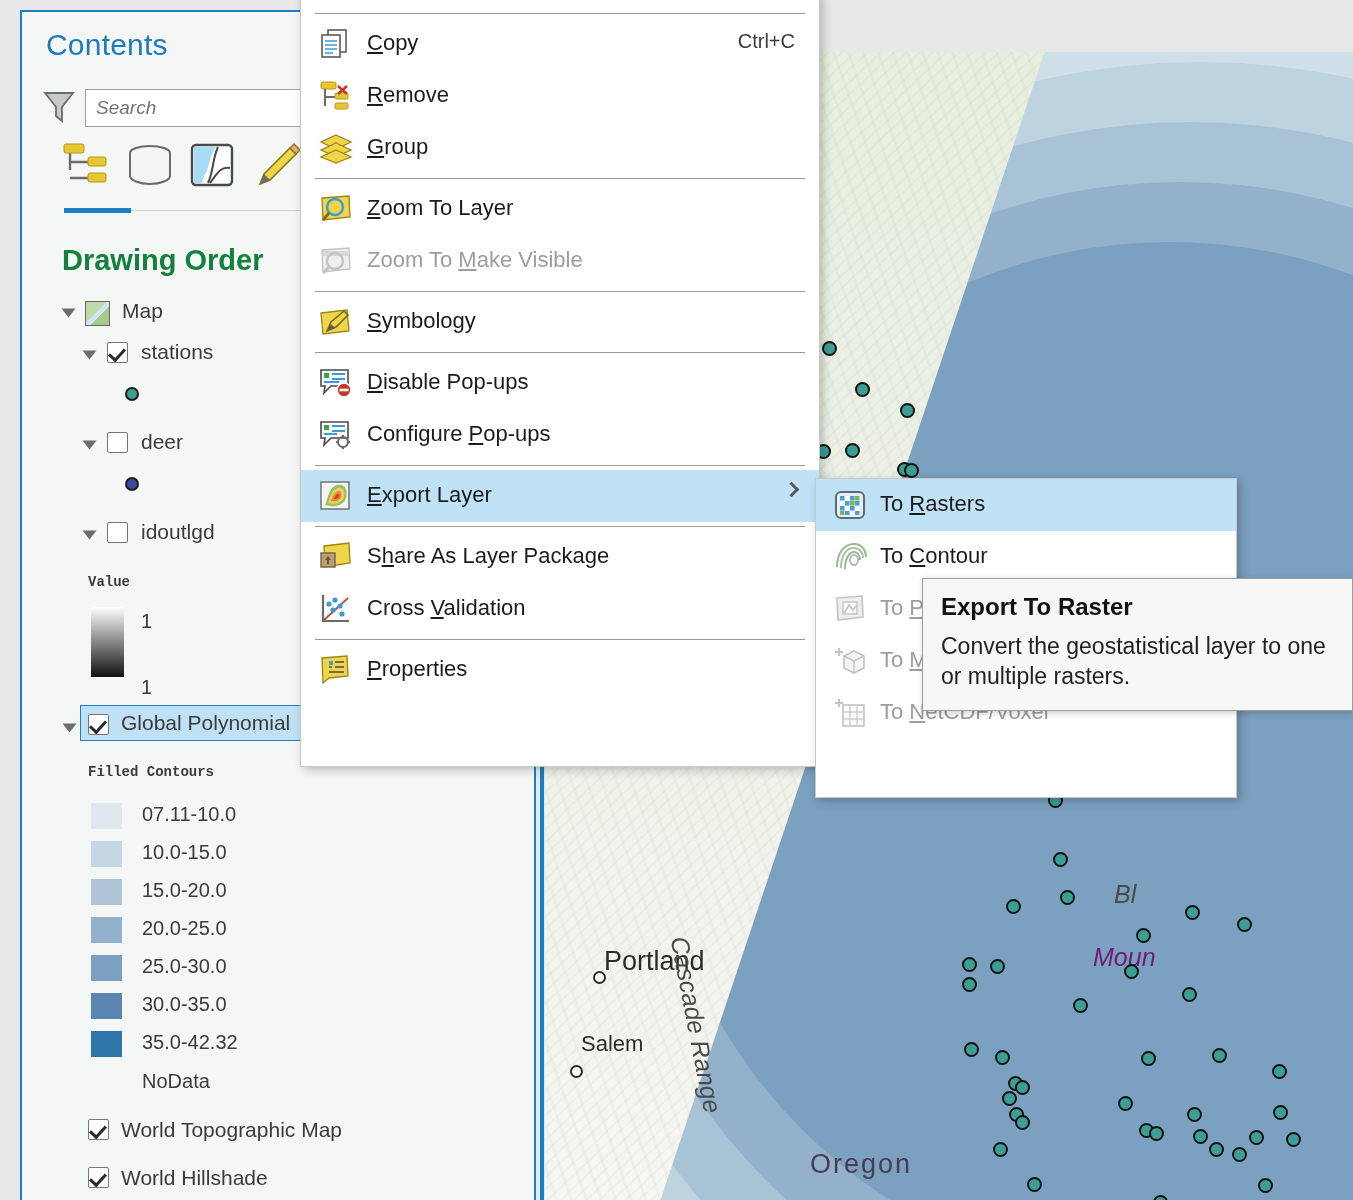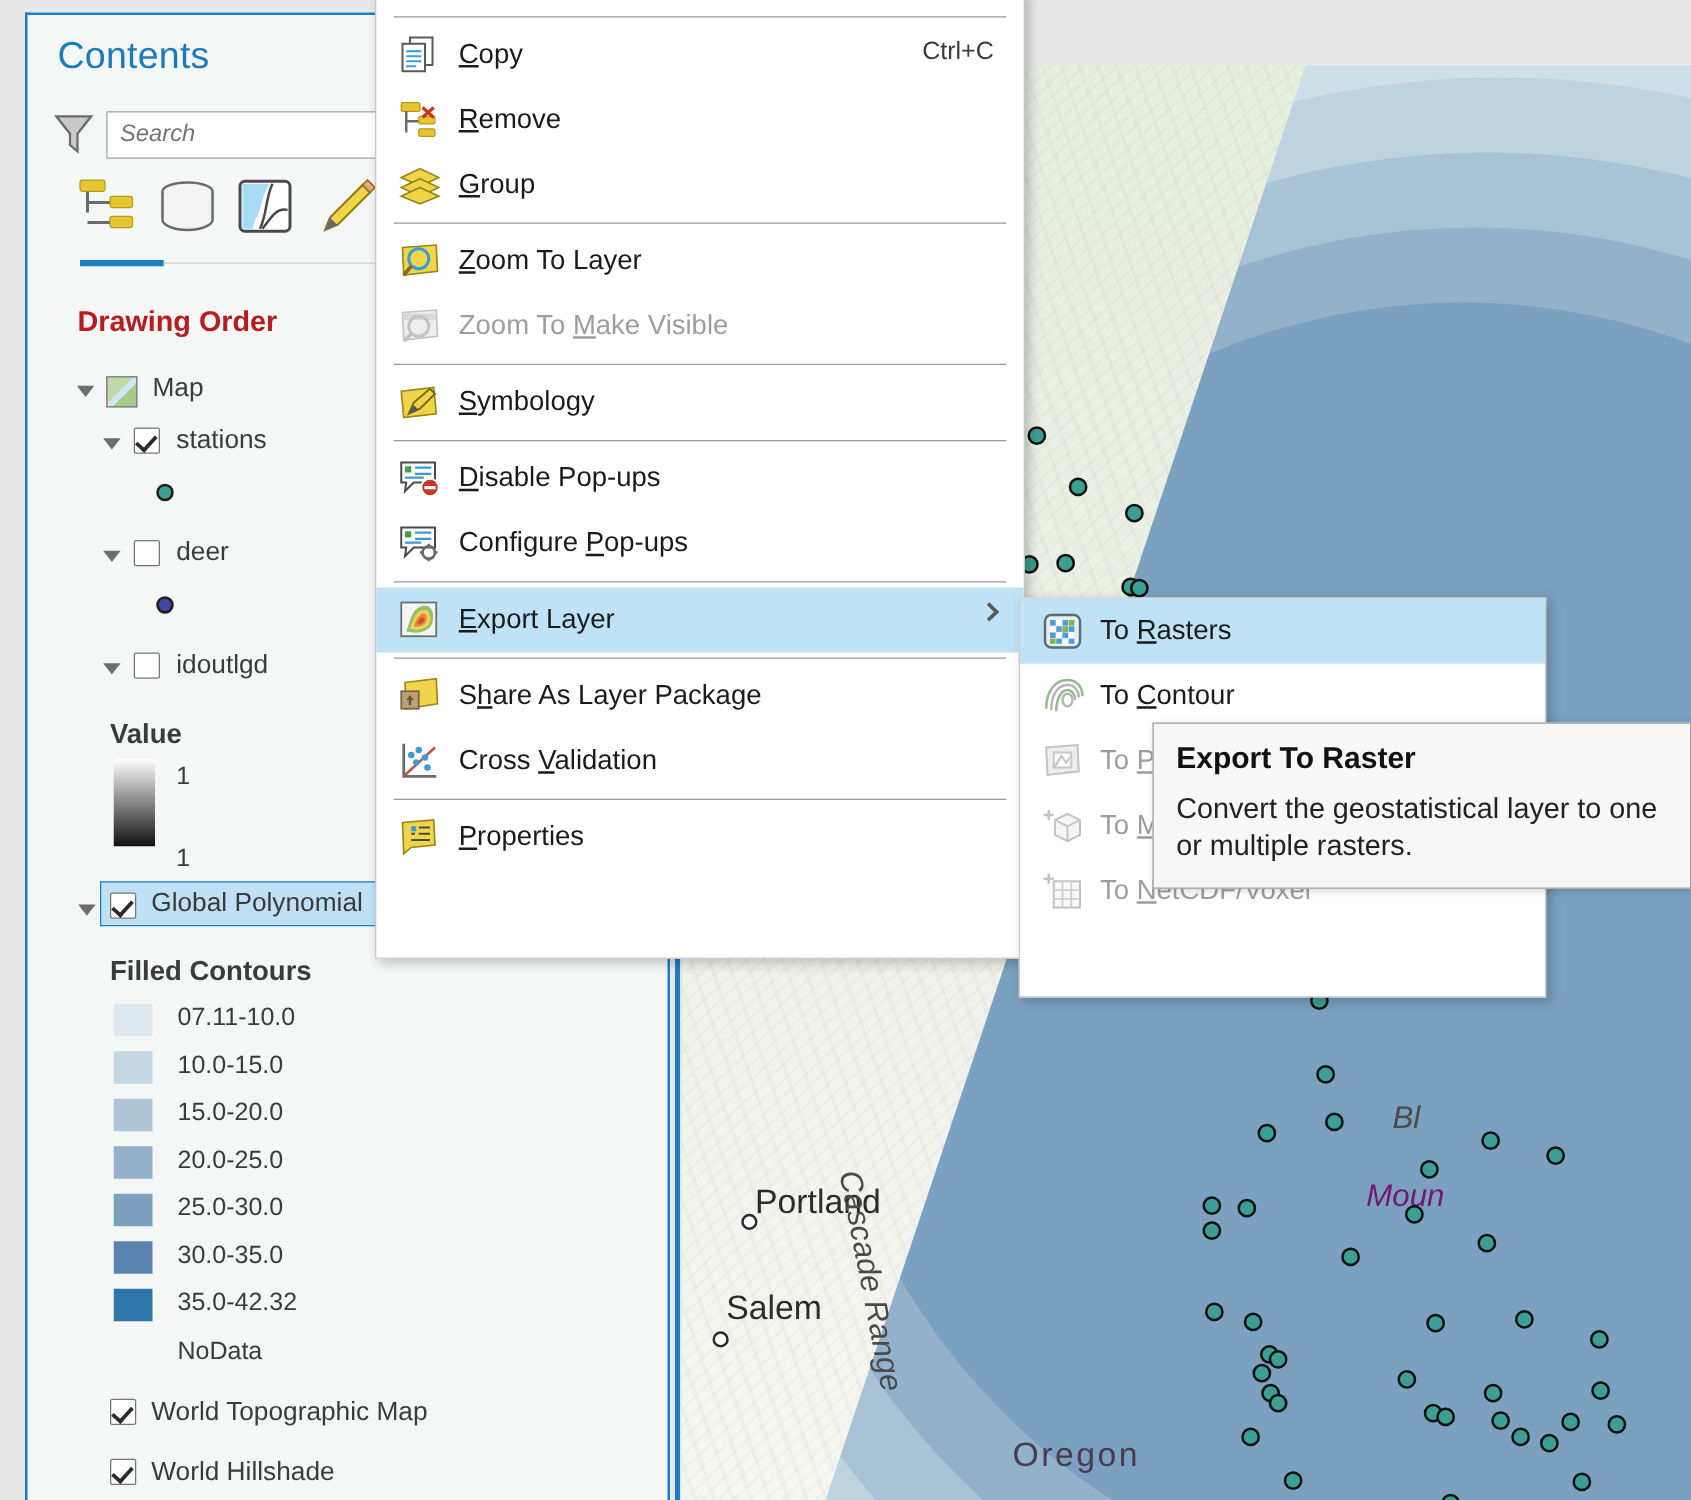--- a/index.html
+++ b/index.html
@@ -40,21 +40,21 @@
   .tabstrip .tabicon { position:absolute; top:0; width:56px; height:52px; cursor:pointer; }
   .tab-underline {
     position:absolute; left:42px; top:196px; width:67px; height:5px; background:#1b7fc4;
   }
   .tab-underline-rest {
     position:absolute; left:109px; top:198px; width:420px; height:1px; background:#cfcfcf;
   }
 
   .drawing-order {
     position:absolute; left:40px; top:232px;
-    font-size:23px; font-weight:bold; color:#b91c1c;
+    font-size:29px; font-weight:bold; color:#15803d;
   }
 
   
   .tree { position:absolute; left:0; top:282px; width:516px; }
   .trow { position:relative; height:40px; }
   .tri {
     position:absolute; width:0;height:0;
     border-top:7px solid transparent; border-bottom:7px solid transparent;
     border-left:9px solid #6d6d6d;
   }
@@ -67,21 +67,21 @@
     content:""; position:absolute; left:4px; top:2px; width:7px; height:13px;
     border:solid #2b2b2b; border-width:0 3px 3px 0; transform:rotate(42deg);
   }
   .tlabel { position:absolute; font-size:21px; color:#3b3b3b; white-space:nowrap; }
   .map-thumb {
     position:absolute; width:25px;height:25px;border:1px solid #666;
     background:linear-gradient(135deg,#bfd9a8 0 45%, #cfe7f5 45% 60%, #a8c98c 60% 100%);
   }
   .sym-dot { position:absolute; width:14px;height:14px;border-radius:50%;border:2px solid #1d1d1d;}
 
-  .section-head { position:absolute; font-size:22px; font-weight:bold; color:#3b3b3b; }
+  .section-head { position:absolute; font-size:14px; font-weight:bold; color:#3b3b3b;font-family:Liberation Mono, monospace; }
   .ramp {
     position:absolute; width:33px; height:70px;
     background: linear-gradient(to bottom,#ffffff 0%,#9a9a9a 42%,#111111 100%);
   }
   .ramp-lab { position:absolute; font-size:20px; color:#3b3b3b; }
 
   .selected-row {
     position:absolute; left:58px; width:236px; height:36px;
     background:#bfe0f5; border:1px solid #1b7fc4;
   }
@@ -244,21 +244,21 @@
           linear-gradient(165deg,#dfe9d4 0%, #e7efe0 28%, #f0f2ea 58%, #f7f7f3 84%, #f2f4ec 100%);"></div>
       <div style="position:absolute;left:-400px;top:-300px;width:1000px;height:2000px;transform:rotate(18.5deg);transform-origin:100% 0%;opacity:.5;
         background:
           repeating-linear-gradient(118deg, rgba(150,150,140,0.11) 0px, rgba(150,150,140,0.11) 2px, rgba(255,255,255,0) 2px, rgba(255,255,255,0) 9px),
           repeating-linear-gradient(52deg, rgba(120,120,110,0.08) 0px, rgba(120,120,110,0.08) 3px, rgba(255,255,255,0) 3px, rgba(255,255,255,0) 14px);"></div>
     </div>
 
     <div class="maplabel" style="left:178px;top:10px;font-size:26px;transform:rotate(72deg);transform-origin:0 0;color:#333;">Purcell Mountains</div>
     <div class="maplabel" style="left:-2px;top:198px;font-size:26px;color:#2f2f2f;">elowna</div>
     <div class="maplabel" style="left:59px;top:894px;font-size:27px;color:#2b2b2b;">Portland</div>
-    <div class="maplabel" style="left:36px;top:979px;font-size:27px;color:#2b2b2b;text-align:center;">Salem</div>
+    <div class="maplabel" style="left:36px;top:979px;font-size:22px;color:#2b2b2b;text-align:center;">Salem</div>
     <div class="maplabel" style="left:148px;top:882px;font-size:25px;font-style:italic;color:#4a4a4a;transform:rotate(79deg);transform-origin:0 0;">Cascade Range</div>
     <div class="maplabel" style="left:265px;top:1097px;font-size:27px;color:#4a3b52;letter-spacing:2px;">Oregon</div>
     <div class="maplabel" style="left:569px;top:828px;font-size:25px;font-style:italic;color:#4a4a4a;">Bl</div>
     <div class="maplabel" style="left:548px;top:891px;font-size:25px;font-style:italic;color:#701a75;">Moun</div>
 
     <div class="citydot" style="left:48px;top:919px;"></div>
     <div class="citydot" style="left:25px;top:1013px;"></div>
 
     <div>
       <div class="station" style="left:277px;top:289px"></div>

